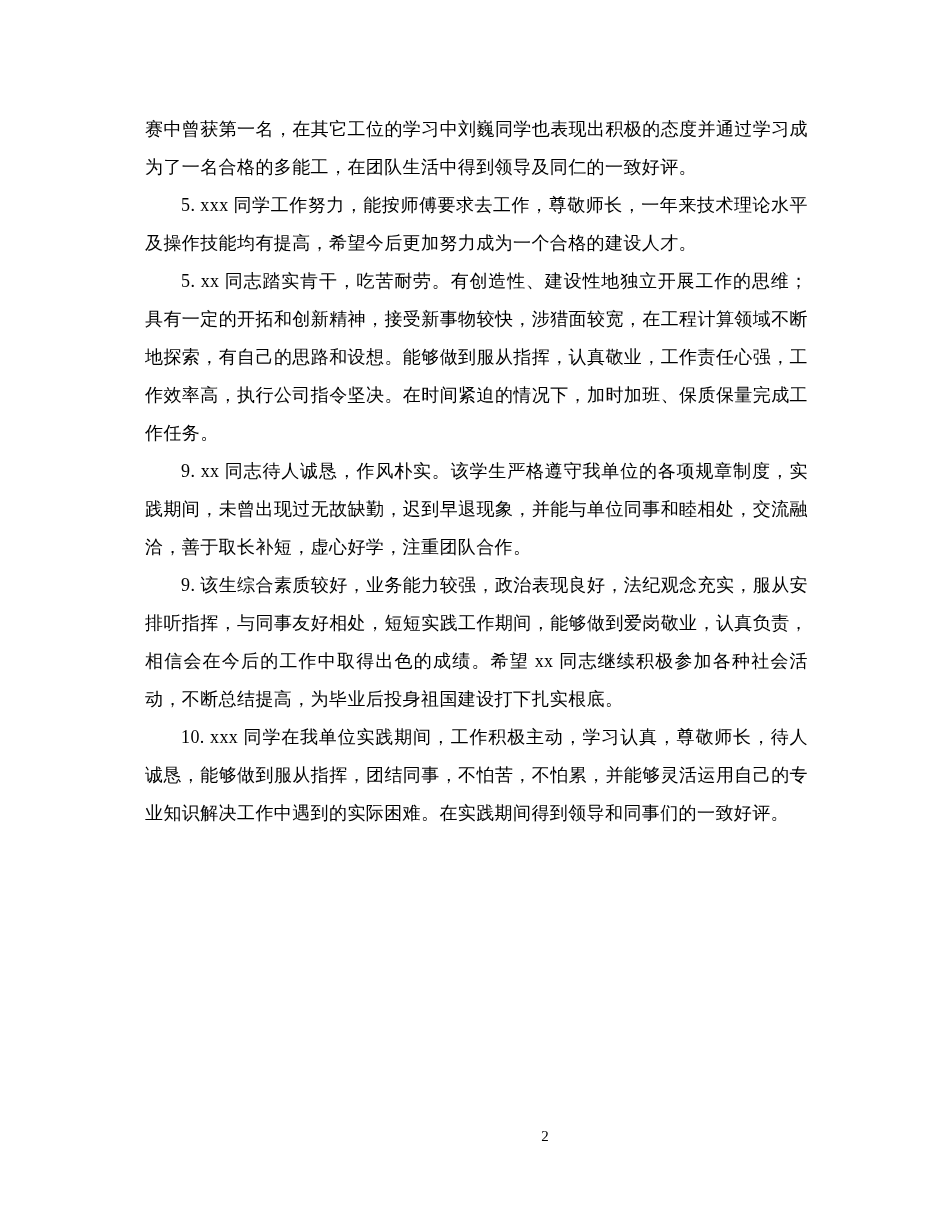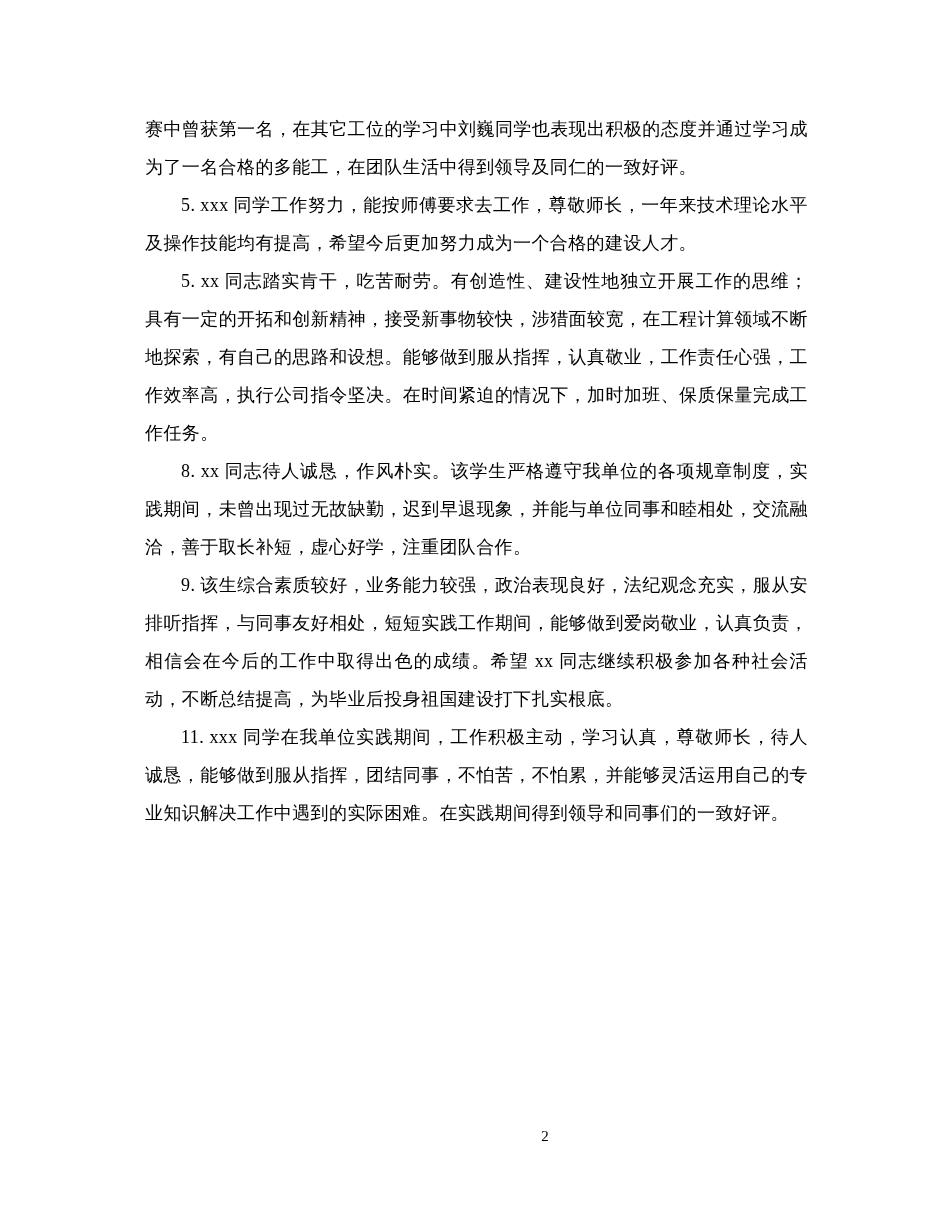--- a/index.html
+++ b/index.html
@@ -43,18 +43,18 @@
   }
 </style>
 </head>
 <body>
 
 <div class="page">
   <div class="content">
     <p class="para">赛中曾获第一名，在其它工位的学习中刘巍同学也表现出积极的态度并通过学习成为了一名合格的多能工，在团队生活中得到领导及同仁的一致好评。</p>
     <p class="para indent">5. xxx 同学工作努力，能按师傅要求去工作，尊敬师长，一年来技术理论水平及操作技能均有提高，希望今后更加努力成为一个合格的建设人才。</p>
     <p class="para indent">5. xx 同志踏实肯干，吃苦耐劳。有创造性、建设性地独立开展工作的思维；具有一定的开拓和创新精神，接受新事物较快，涉猎面较宽，在工程计算领域不断地探索，有自己的思路和设想。能够做到服从指挥，认真敬业，工作责任心强，工作效率高，执行公司指令坚决。在时间紧迫的情况下，加时加班、保质保量完成工作任务。</p>
-    <p class="para indent">8. xx 同志待人诚恳，作风朴实。该学生严格遵守我单位的各项规章制度，实践期间，未曾出现过无故缺勤，迟到早退现象，并能与单位同事和睦相处，交流融洽，善于取长补短，虚心好学，注重团队合作。</p>
+    <p class="para indent">9. xx 同志待人诚恳，作风朴实。该学生严格遵守我单位的各项规章制度，实践期间，未曾出现过无故缺勤，迟到早退现象，并能与单位同事和睦相处，交流融洽，善于取长补短，虚心好学，注重团队合作。</p>
     <p class="para indent">9. 该生综合素质较好，业务能力较强，政治表现良好，法纪观念充实，服从安排听指挥，与同事友好相处，短短实践工作期间，能够做到爱岗敬业，认真负责，相信会在今后的工作中取得出色的成绩。希望 xx 同志继续积极参加各种社会活动，不断总结提高，为毕业后投身祖国建设打下扎实根底。</p>
-    <p class="para indent">11. xxx 同学在我单位实践期间，工作积极主动，学习认真，尊敬师长，待人诚恳，能够做到服从指挥，团结同事，不怕苦，不怕累，并能够灵活运用自己的专业知识解决工作中遇到的实际困难。在实践期间得到领导和同事们的一致好评。</p>
+    <p class="para indent">10. xxx 同学在我单位实践期间，工作积极主动，学习认真，尊敬师长，待人诚恳，能够做到服从指挥，团结同事，不怕苦，不怕累，并能够灵活运用自己的专业知识解决工作中遇到的实际困难。在实践期间得到领导和同事们的一致好评。</p>
   </div>
   <div class="page-number">2</div>
 </div>
 
 </body></html>

